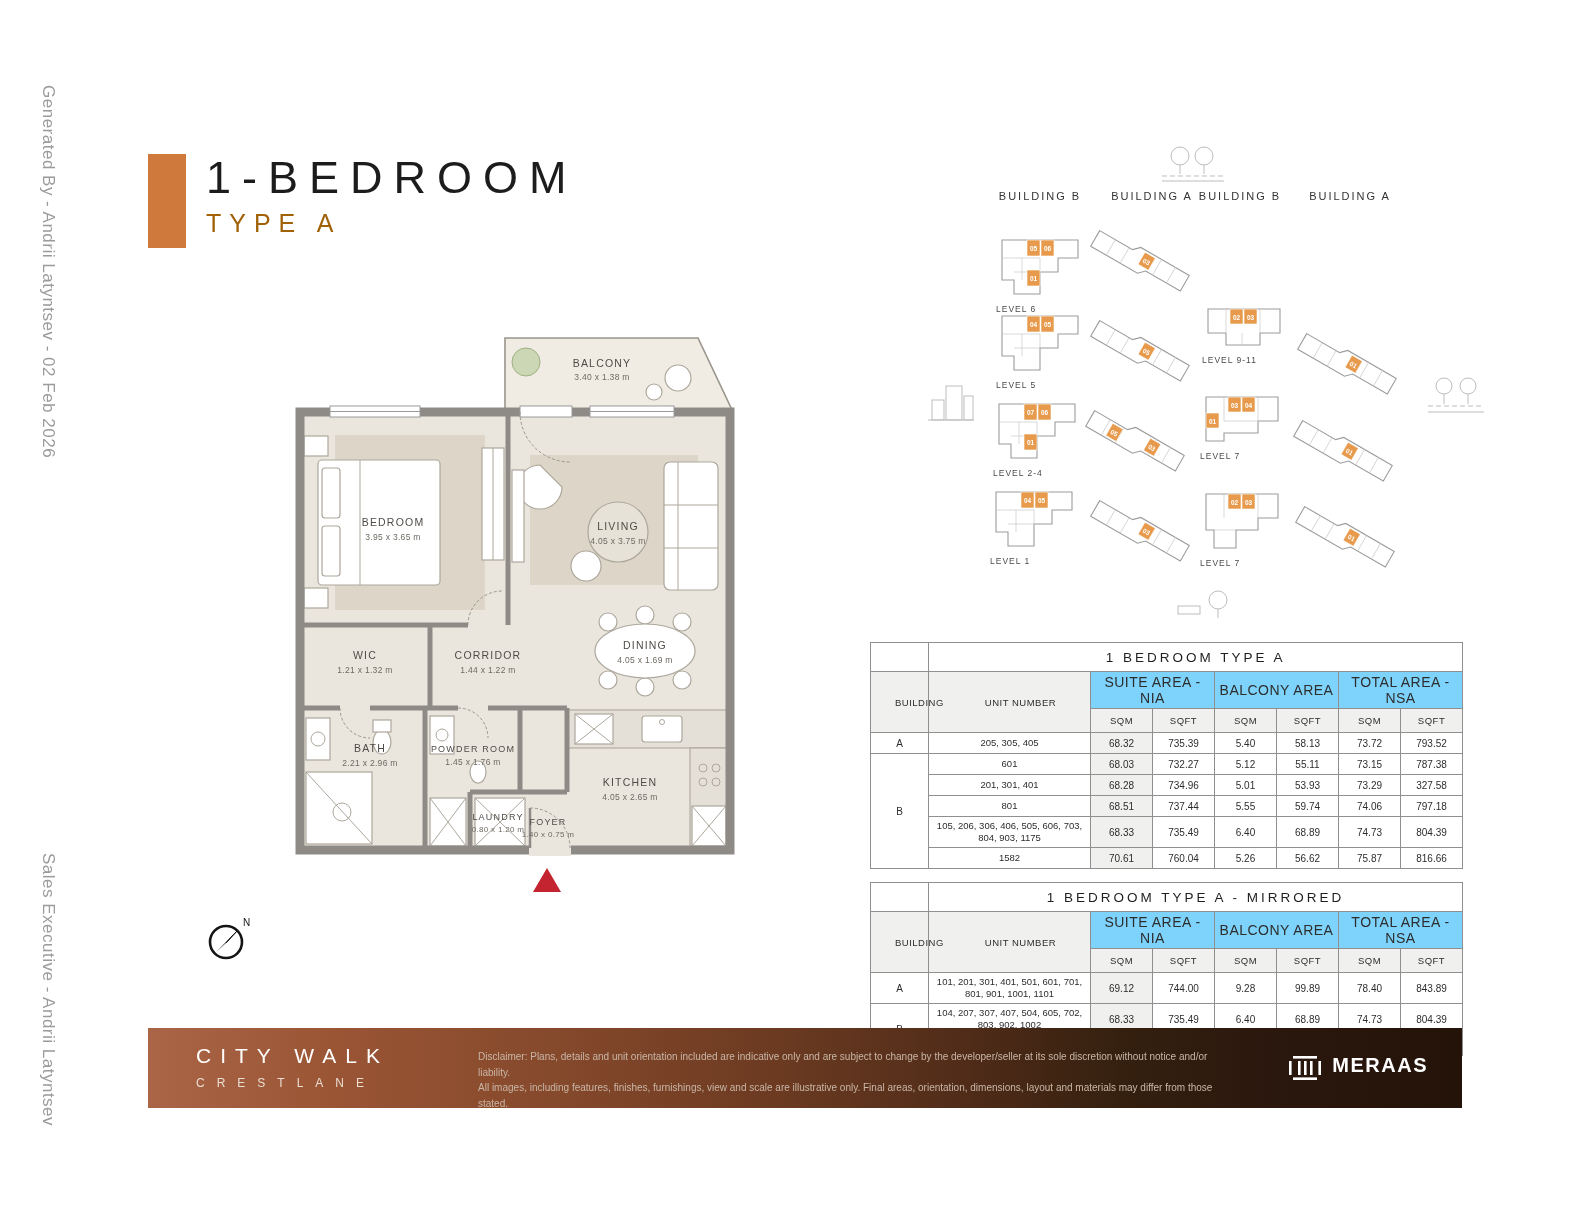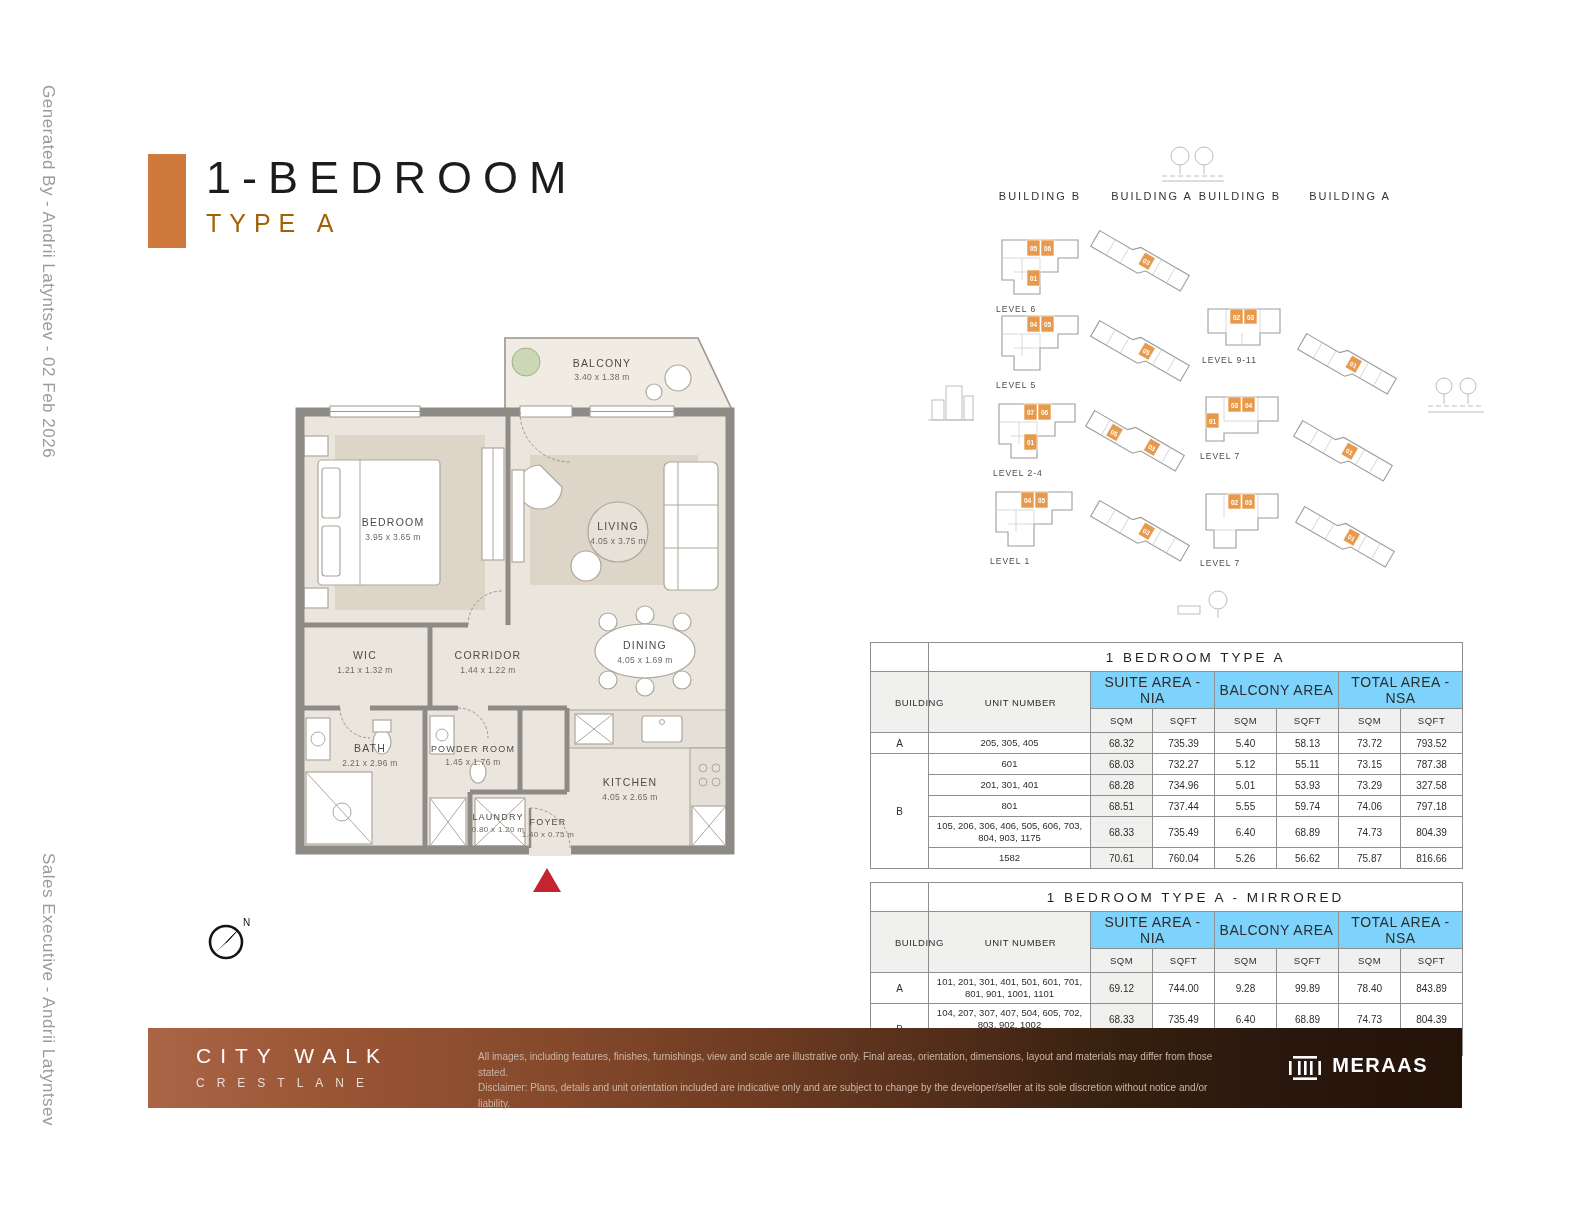--- a/index.html
+++ b/index.html
@@ -560,22 +560,22 @@
     </tbody>
       </table>
   </div>
 
   <div class="footer">
     <div class="brand">
       <div class="brand-main">CITY WALK</div>
       <div class="brand-sub">CRESTLANE</div>
     </div>
     <div class="disclaimer">
+      <div>Disclaimer: Plans, details and unit orientation included are indicative only and are subject to change by the developer/seller at its sole discretion without notice and/or liability.</div>
       <div>All images, including features, finishes, furnishings, view and scale are illustrative only. Final areas, orientation, dimensions, layout and materials may differ from those stated.</div>
-      <div>Disclaimer: Plans, details and unit orientation included are indicative only and are subject to change by the developer/seller at its sole discretion without notice and/or liability.</div>
     </div>
     <div class="logo">
       <svg width="36" height="28" viewBox="0 0 36 28">
         <rect x="6" y="2" width="24" height="2.6" fill="#ffffff"></rect>
         <rect x="6" y="23.4" width="24" height="2.6" fill="#ffffff"></rect>
         <rect x="2" y="7" width="2.6" height="14" fill="#ffffff"></rect>
         <rect x="11" y="7" width="2.6" height="14" fill="#ffffff"></rect>
         <rect x="17" y="7" width="2.6" height="14" fill="#ffffff"></rect>
         <rect x="23" y="7" width="2.6" height="14" fill="#ffffff"></rect>
         <rect x="31.4" y="7" width="2.6" height="14" fill="#ffffff"></rect>

